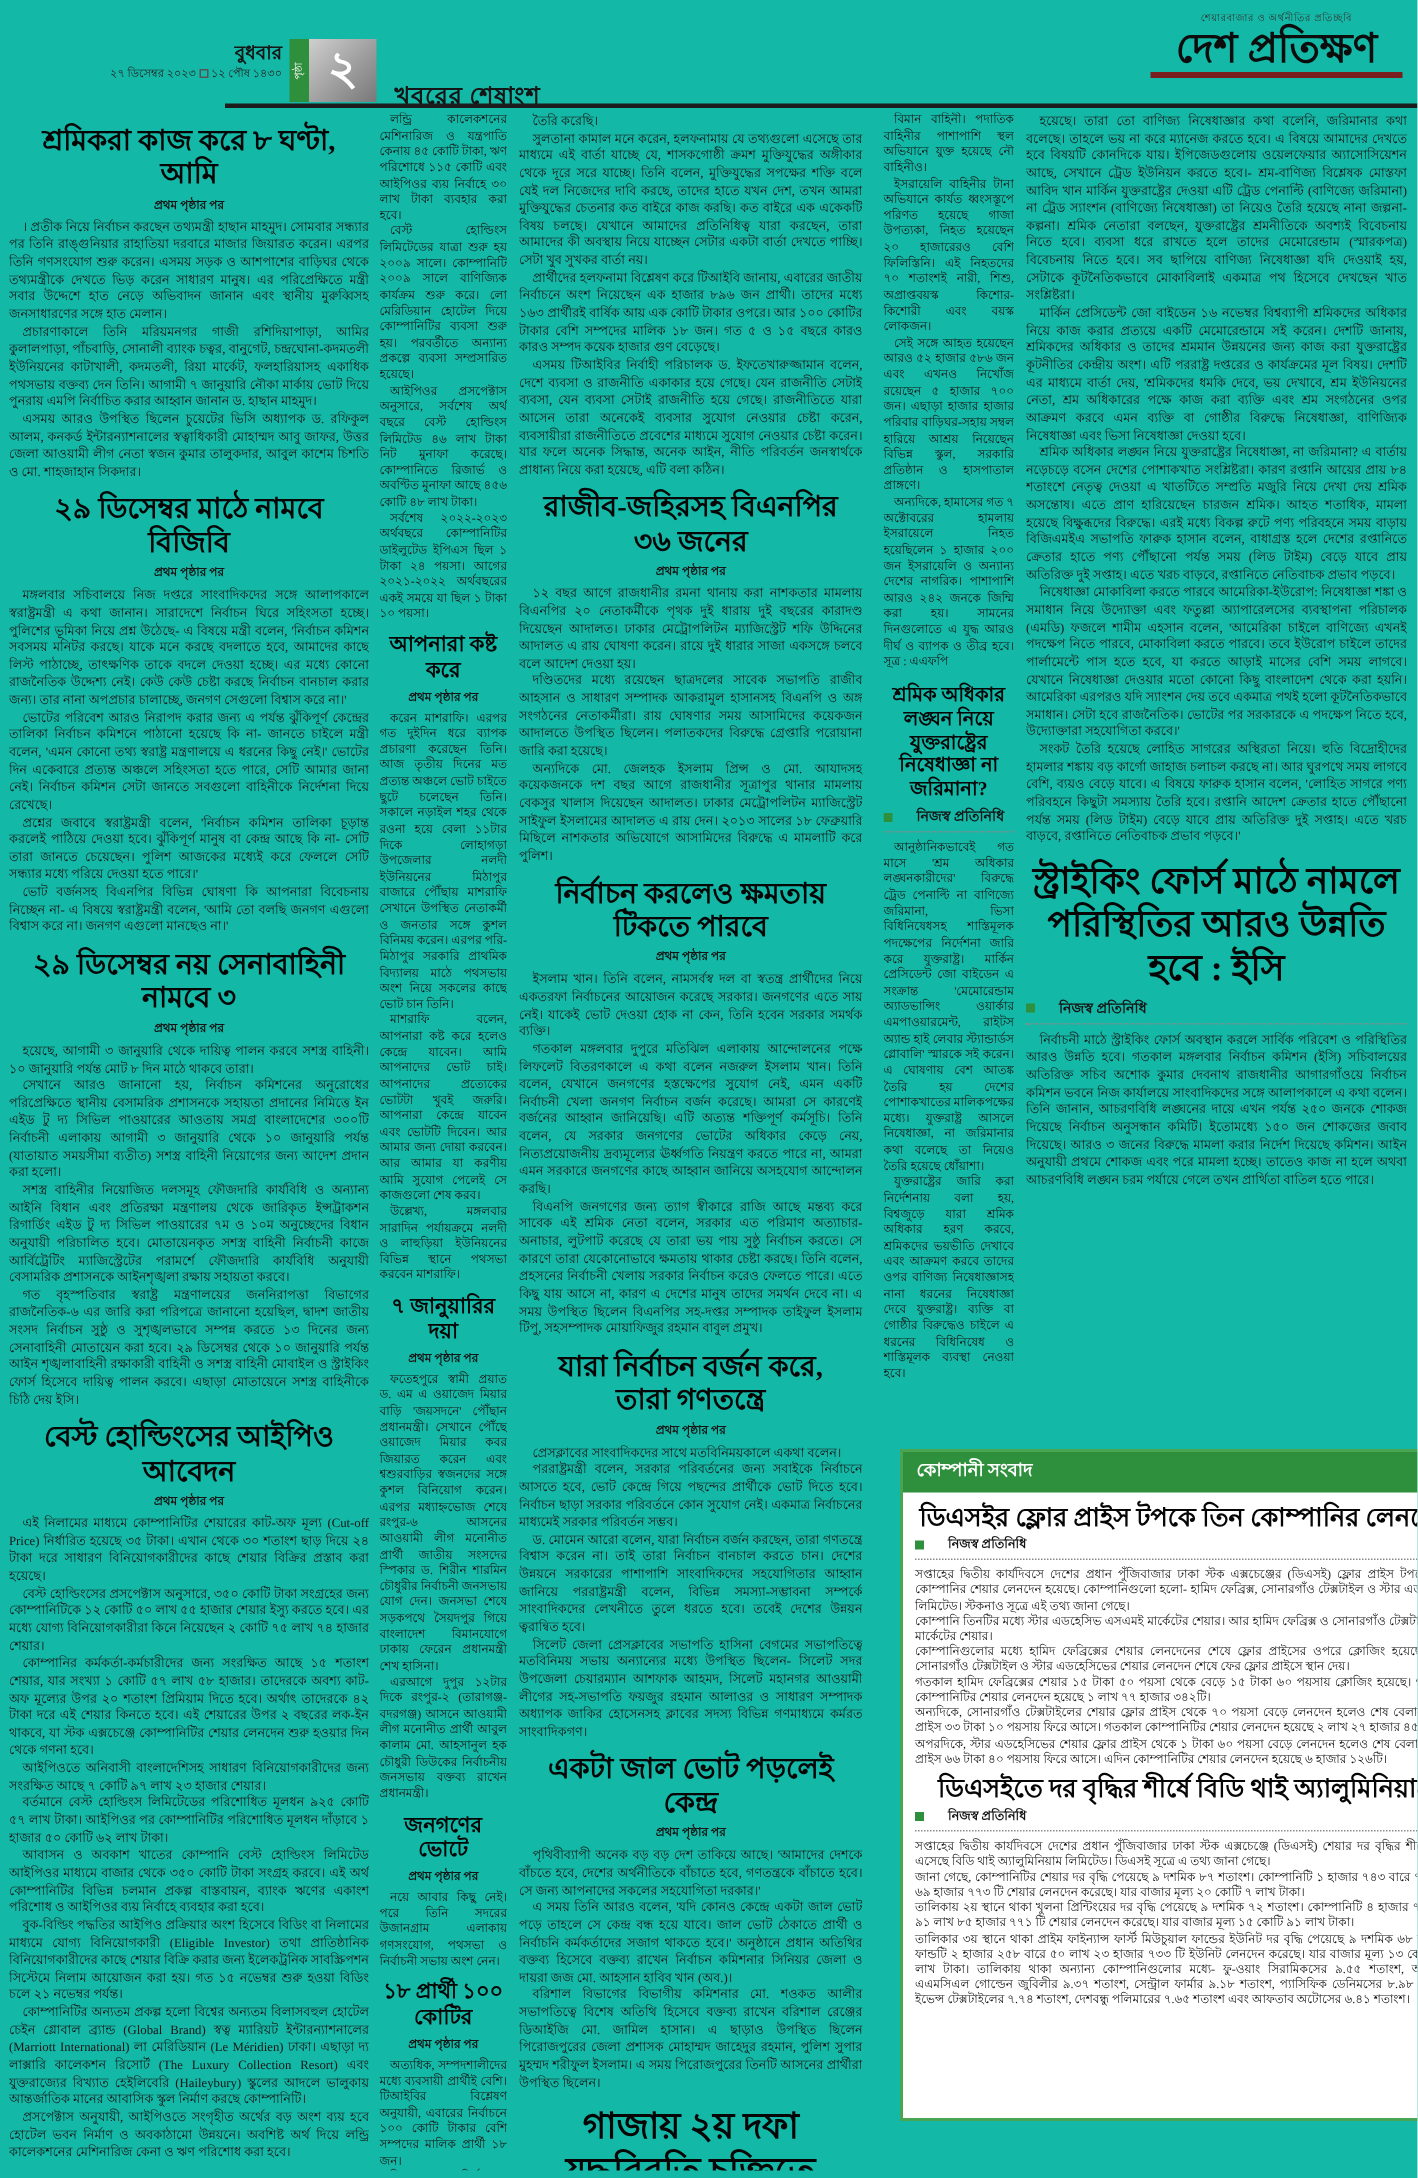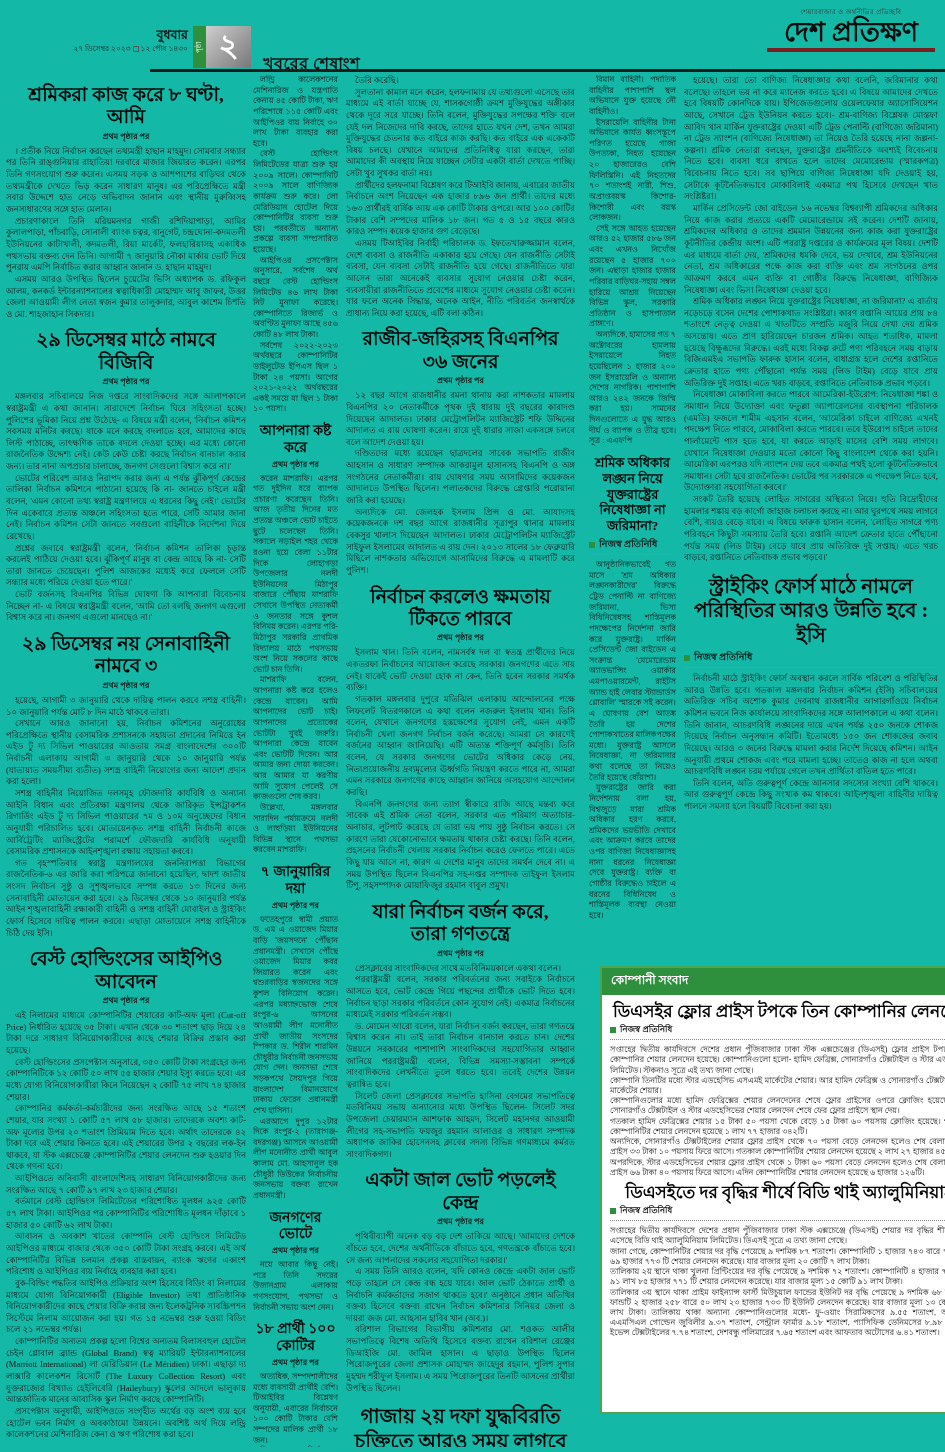--- a/index.html
+++ b/index.html
@@ -32,23 +32,23 @@
   #col-c{ left:346px; width:229px; height:1372px; }
   #col-d{ left:589px; width:87px; height:884px; }
   #col-e{ left:684px; width:254px; height:884px; }
 
   .art p{ font-size:8.5px; line-height:1.37; text-align:justify; text-indent:9px; color:var(--ink); }
   #col-b .art p, #col-d .art p{ font-size:8px; line-height:1.33; text-indent:7px; }
   .hl{ font-weight:bold; text-align:center; color:#060606; }
   .hl.lg{ font-size:19px; line-height:1.18; margin:9px 12px 1px; }
   .hl.md{ font-size:14px; line-height:1.2;  margin:8px 0 1px; }
   .hl.smd{ font-size:13px; line-height:1.22; margin:8px 0 1px; }
-  .hl.xl{ font-size:20px; line-height:1.22; margin:10px 4px 3px;font-family:Liberation Serif, serif; }
+  .hl.xl{ font-size:24px; line-height:1.22; margin:10px 4px 3px;font-family:Liberation Serif, serif; }
   .continued{ text-align:center; font-size:8px; font-weight:bold; margin:1px 0 3px; }
-  .byline{ display:flex; align-items:center; gap:4px; font-size:9.5px; font-weight:bold; margin:3px 0 1px; }
+  .byline{ display:flex; align-items:center; gap:16px; font-size:9.5px; font-weight:bold; margin:3px 0 1px; }
   .byline .bdot{ width:6px; height:6px; background:var(--green); display:inline-block; flex:0 0 auto; }
   .dotted{ border-top:1px dotted #8a8a8a; margin:2px 0 5px; }
 
   
   #company-box{ position:absolute; left:600px; top:966px; width:379px; height:448px;
                 border:2px solid var(--boxborder); background:#fff; overflow:hidden; }
   .cbox-header{ background:var(--green); color:#fff; font-weight:bold; font-size:12px; padding:3px 9px 4px; }
   .cbox-body{ padding:2px 8px 4px; }
   .cbox-body .hl{ font-size:17px; margin:5px 0 0; }
   .cbox-body .byline{ font-size:8.5px; margin:1px 0 1px; }
@@ -212,21 +212,20 @@
         <p>সংকট তৈরি হয়েছে লোহিত সাগরের অস্থিরতা নিয়ে। হুতি বিদ্রোহীদের হামলার শঙ্কায় বড় কার্গো জাহাজ চলাচল করছে না। আর ঘুরপথে সময় লাগবে বেশি, ব্যয়ও বেড়ে যাবে। এ বিষয়ে ফারুক হাসান বলেন, 'লোহিত সাগরে পণ্য পরিবহনে কিছুটা সমস্যায় তৈরি হবে। রপ্তানি আদেশ ক্রেতার হাতে পৌঁছানো পর্যন্ত সময় (লিড টাইম) বেড়ে যাবে প্রায় অতিরিক্ত দুই সপ্তাহ। এতে খরচ বাড়বে, রপ্তানিতে নেতিবাচক প্রভাব পড়বে।'</p>
       </div>
       <div class="art">
         <div class="hl xl">স্ট্রাইকিং ফোর্স মাঠে নামলে পরিস্থিতির আরও উন্নতি হবে : ইসি</div>
         <div class="byline">
           <span class="bdot"></span>
           <span>নিজস্ব প্রতিনিধি</span>
         </div>
         <div class="dotted"></div>
         <p>নির্বাচনী মাঠে স্ট্রাইকিং ফোর্স অবস্থান করলে সার্বিক পরিবেশ ও পরিস্থিতির আরও উন্নতি হবে। গতকাল মঙ্গলবার নির্বাচন কমিশন (ইসি) সচিবালয়ের অতিরিক্ত সচিব অশোক কুমার দেবনাথ রাজধানীর আগারগাঁওয়ে নির্বাচন কমিশন ভবনে নিজ কার্যালয়ে সাংবাদিকদের সঙ্গে আলাপকালে এ কথা বলেন। তিনি জানান, আচরণবিধি লঙ্ঘনের দায়ে এখন পর্যন্ত ২৫০ জনকে শোকজ দিয়েছে নির্বাচন অনুসন্ধান কমিটি। ইতোমধ্যে ১৫০ জন শোকজের জবাব দিয়েছে। আরও ৩ জনের বিরুদ্ধে মামলা করার নির্দেশ দিয়েছে কমিশন। আইন অনুযায়ী প্রথমে শোকজ এবং পরে মামলা হচ্ছে। তাতেও কাজ না হলে অথবা আচরণবিধি লঙ্ঘন চরম পর্যায়ে গেলে তখন প্রার্থিতা বাতিল হতে পারে।</p>
-        <p>তিনি বলেন, অতি গুরুত্বপূর্ণ কেন্দ্রে আনসার সদস্যের সংখ্যা বেশি থাকবে। আর গুরুত্বপূর্ণ কেন্দ্রে কিছু সংখ্যক কম থাকবে। আইনশৃঙ্খলা বাহিনীর দায়িত্ব পালনে সমস্যা হলে বিষয়টি বিবেচনা করা হয়।</p>
       </div>
     </div>
 
   <div id="company-box">
     <div class="cbox-header">কোম্পানী সংবাদ</div>
     <div class="cbox-body">
         <div class="art">
           <div class="hl lg">ডিএসইর ফ্লোর প্রাইস টপকে তিন কোম্পানির লেনদেন</div>
           <div class="byline">
             <span class="bdot"></span>

